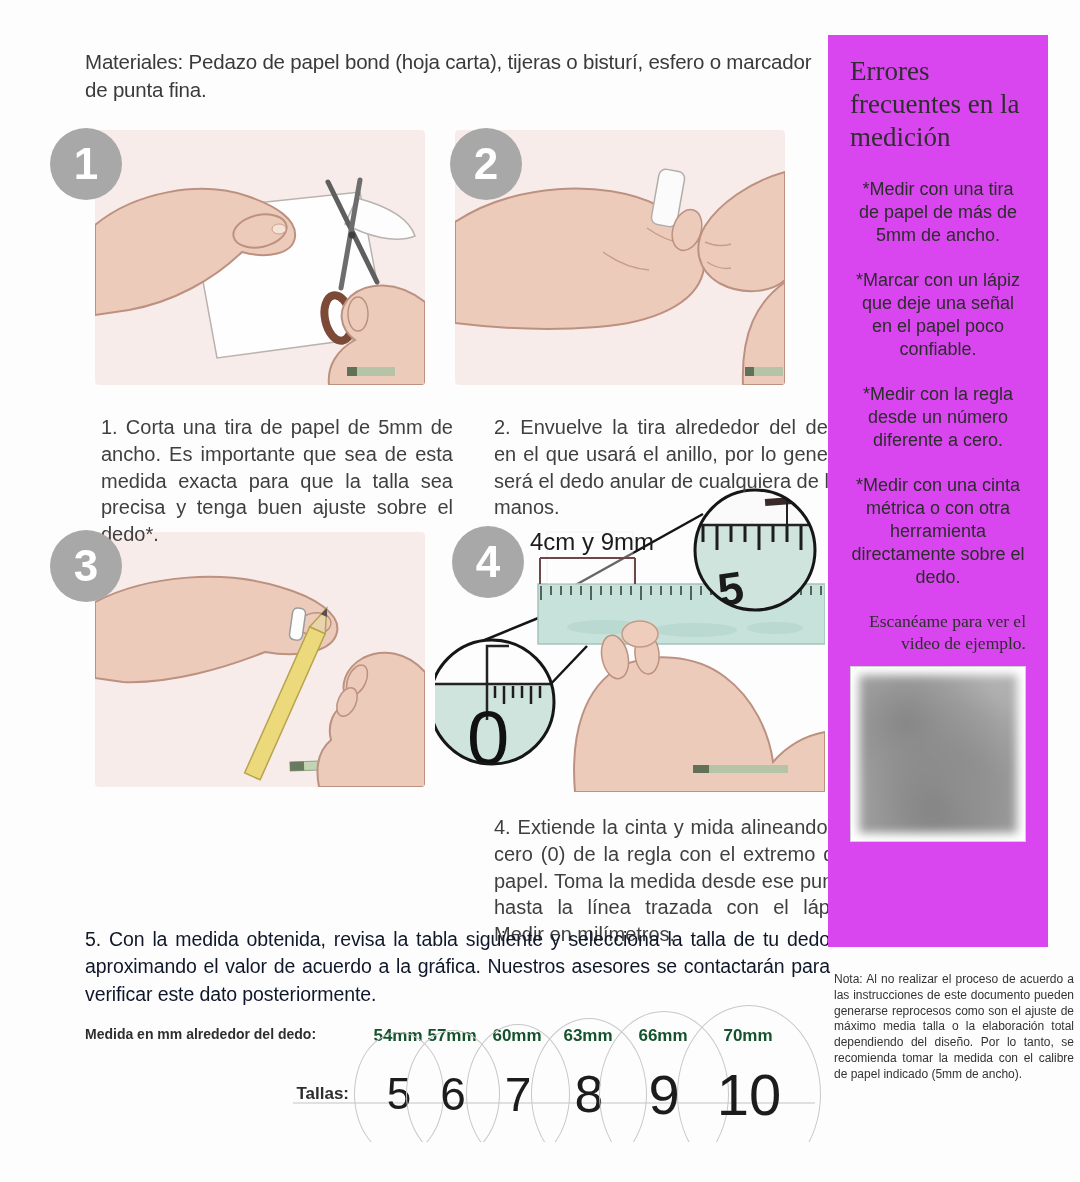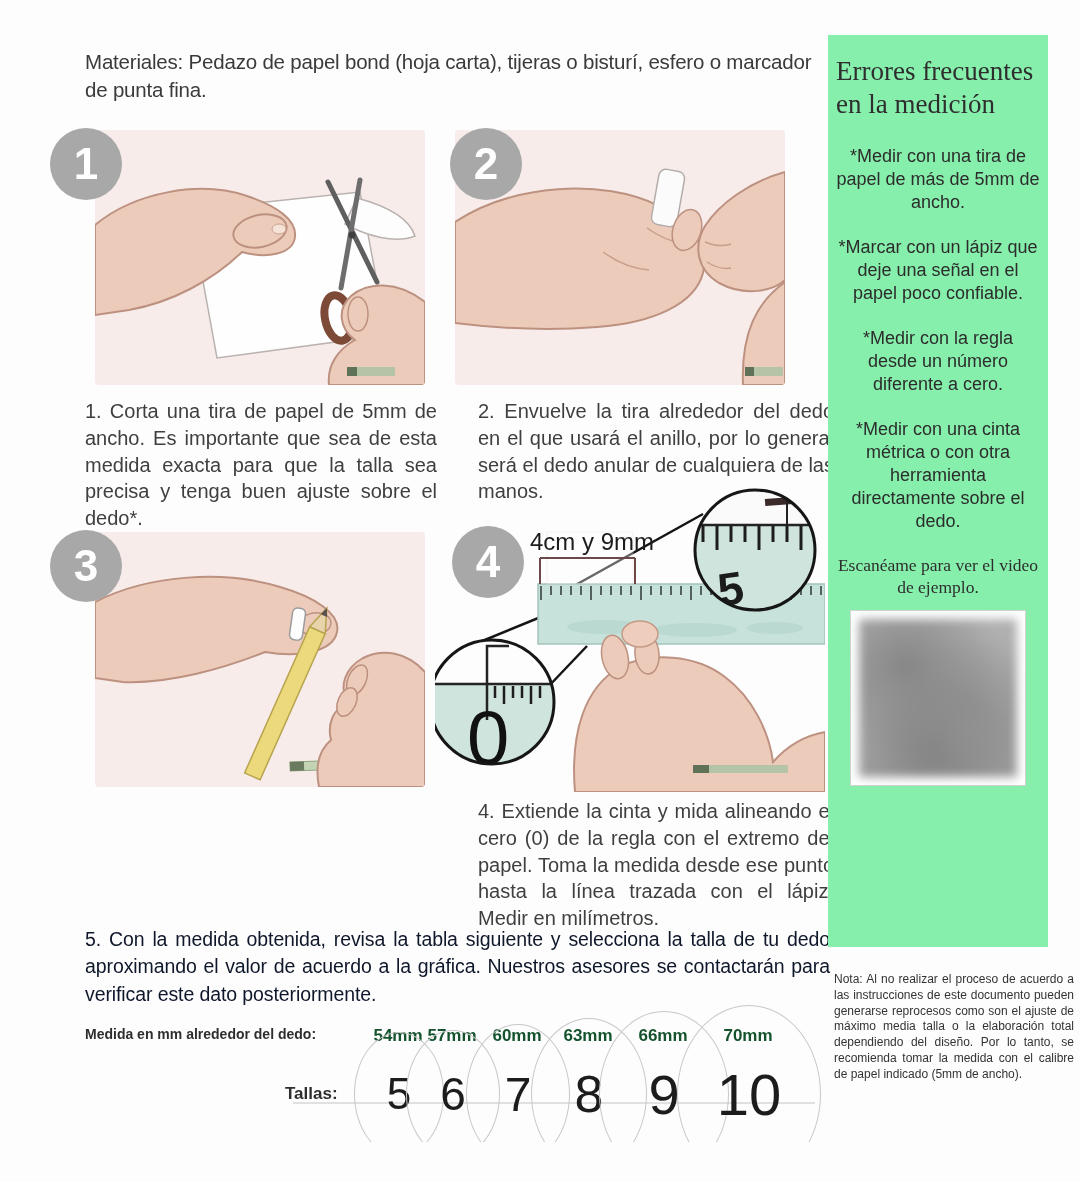--- a/index.html
+++ b/index.html
@@ -2,21 +2,21 @@
 <html><head>
 <meta charset="utf-8">
 <style>
   html,body{margin:0;padding:0;background:#fdfdfd;}
   .canvas{position:relative;width:1080px;height:1142px;overflow:hidden;
           font-family:"Liberation Sans",sans-serif;color:#3b3b3b;background:#fdfdfd;}
   
   .materials{position:absolute;left:85px;top:48px;width:735px;font-size:20.5px;
              line-height:1.38;letter-spacing:-0.2px;color:#3a3a3a;margin:0;}
   .step-text{position:absolute;font-size:20px;line-height:1.34;color:#3f3f3f;
-             text-align:justify;margin:0;}
+             text-align:justify;margin:16px;}
   .t1{left:85px;top:398px;width:352px;}
   .t2{left:478px;top:398px;width:356px;}
   .t3{left:85px;top:798px;width:352px;}
   .t4{left:478px;top:798px;width:356px;}
   .step5{position:absolute;left:85px;top:926px;width:745px;font-size:19.5px;
          line-height:1.4;color:#0f172a;text-align:justify;margin:0;letter-spacing:-0.1px;}
   
   .badge{position:absolute;width:72px;height:72px;border-radius:50%;background:#a8a8a8;
          color:#fff;display:flex;align-items:center;justify-content:center;
          font-size:44px;font-weight:600;z-index:5;}
@@ -26,34 +26,34 @@
   .ill{position:absolute;background:#f8eceb;border-radius:4px;overflow:hidden;}
   .ill1{left:95px;top:130px;width:330px;height:255px;}
   .ill2{left:455px;top:130px;width:330px;height:255px;}
   .ill3{left:95px;top:532px;width:330px;height:255px;}
   .ill svg{display:block;width:100%;height:100%;}
   .ill4{position:absolute;left:435px;top:462px;width:390px;height:330px;}
   .ill4 svg{display:block;width:100%;height:100%;}
   
   .measure-label{position:absolute;left:85px;top:1026px;font-size:14px;font-weight:600;color:#2e2e2e;}
   .mm{position:absolute;top:1026px;font-size:17px;font-weight:600;color:#14532d;transform:translateX(-50%);}
-  .tallas-label{position:absolute;left:285px;top:1084px;width:64px;
+  .tallas-label{position:absolute;left:285px;top:1084px;width:64px;text-align:right;
                 font-size:17px;font-weight:600;color:#2e2e2e;}
   .chart-line{position:absolute;left:293px;top:1102px;width:522px;height:2px;background:#e0e0e0;}
   .ring{position:absolute;border:1.5px solid #c8c8c8;border-radius:50%;background:transparent;
         display:flex;align-items:center;justify-content:center;color:#1c1c1c;}
   
-  .sidebar{position:absolute;left:828px;top:35px;width:220px;height:912px;background:#86efac;
-           box-sizing:border-box;padding:20px 8px;}
+  .sidebar{position:absolute;left:828px;top:35px;width:220px;height:912px;background:#d946ef;
+           box-sizing:border-box;padding:20px 22px;}
   .sidebar h2{margin:0;font-family:"Liberation Serif",serif;font-weight:500;
               font-size:27px;line-height:1.22;color:#2e2e2e;}
   .sb-item{margin:0 0 22px 0;font-size:18px;line-height:1.28;color:#2c2c2c;}
   .sb-items{margin-top:24px;text-align:center;}
   .scan{margin:22px 0 0 0;font-family:"Liberation Serif",serif;font-size:17.5px;
-        line-height:1.25;text-align:center;color:#2e2e2e;}
+        line-height:1.25;text-align:right;color:#2e2e2e;}
   .qr-frame{width:158px;height:158px;background:#fff;padding:8px;margin:12px auto 0 auto;
             box-shadow:0 0 0 1px #d2d4d3;}
   .qr-blur{width:100%;height:100%;
      background:
        radial-gradient(circle at 30% 30%, #868686, transparent 60%),
        radial-gradient(circle at 72% 62%, #909090, transparent 55%),
        radial-gradient(circle at 50% 82%, #7e7e7e, transparent 50%),
        linear-gradient(#b2b2b2,#9c9c9c);
      filter:blur(5px);}
   

